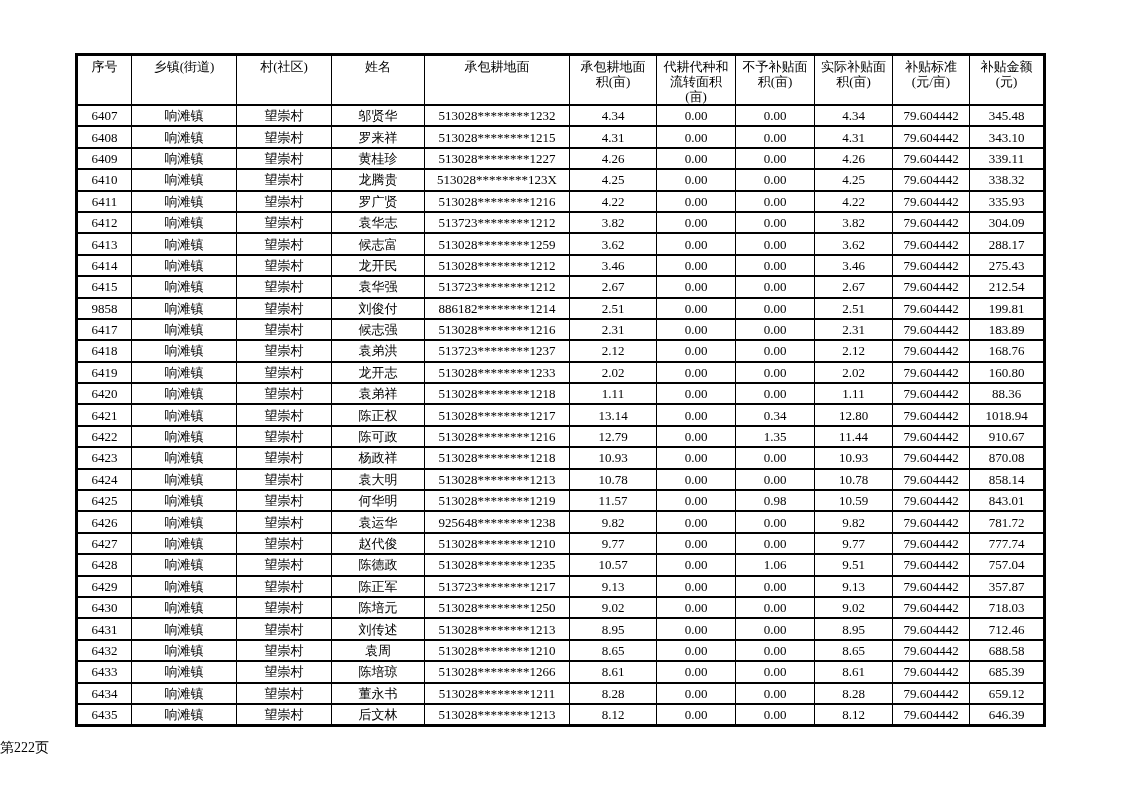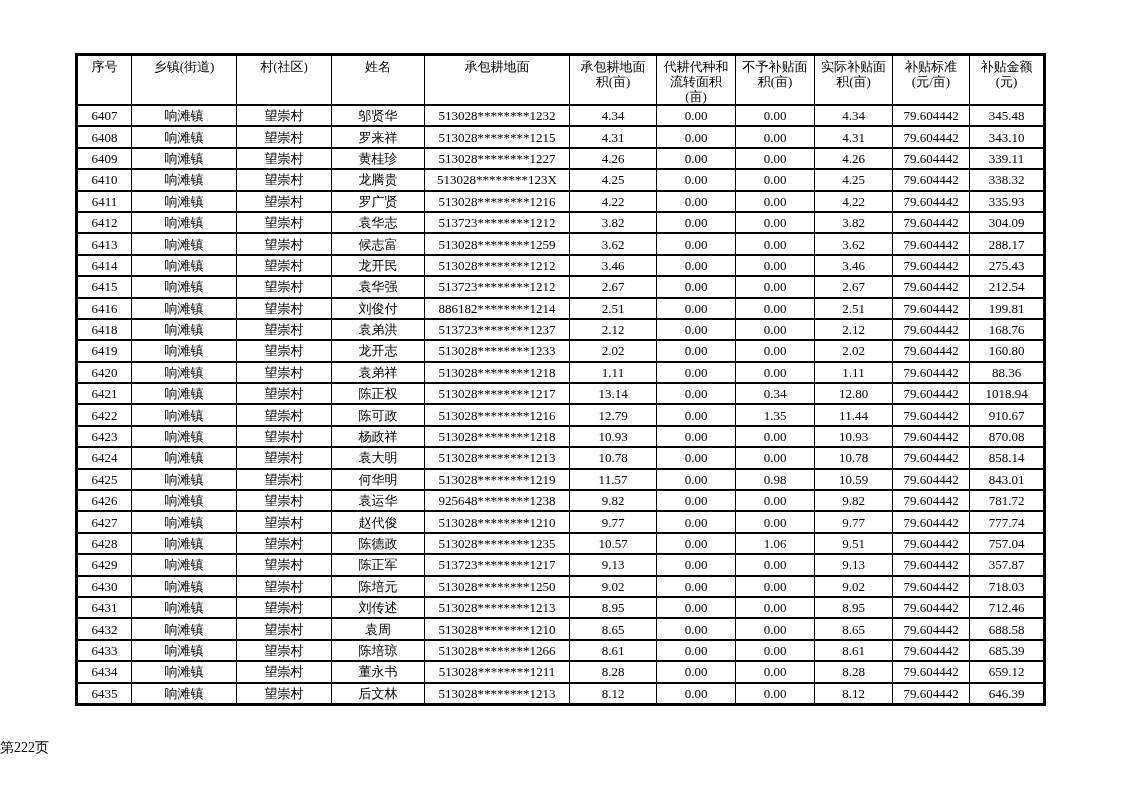--- a/index.html
+++ b/index.html
@@ -213,31 +213,44 @@
           <td>袁华强</td>
           <td>513723********1212</td>
           <td>2.67</td>
           <td>0.00</td>
           <td>0.00</td>
           <td>2.67</td>
           <td>79.604442</td>
           <td>212.54</td>
         </tr>
         <tr>
-          <td>6416</td>
+          <td>9858</td>
           <td>响滩镇</td>
           <td>望崇村</td>
           <td>刘俊付</td>
           <td>886182********1214</td>
           <td>2.51</td>
           <td>0.00</td>
           <td>0.00</td>
           <td>2.51</td>
           <td>79.604442</td>
           <td>199.81</td>
+        </tr>
+        <tr>
+          <td>6417</td>
+          <td>响滩镇</td>
+          <td>望崇村</td>
+          <td>候志强</td>
+          <td>513028********1216</td>
+          <td>2.31</td>
+          <td>0.00</td>
+          <td>0.00</td>
+          <td>2.31</td>
+          <td>79.604442</td>
+          <td>183.89</td>
         </tr>
         <tr>
           <td>6418</td>
           <td>响滩镇</td>
           <td>望崇村</td>
           <td>袁弟洪</td>
           <td>513723********1237</td>
           <td>2.12</td>
           <td>0.00</td>
           <td>0.00</td>

